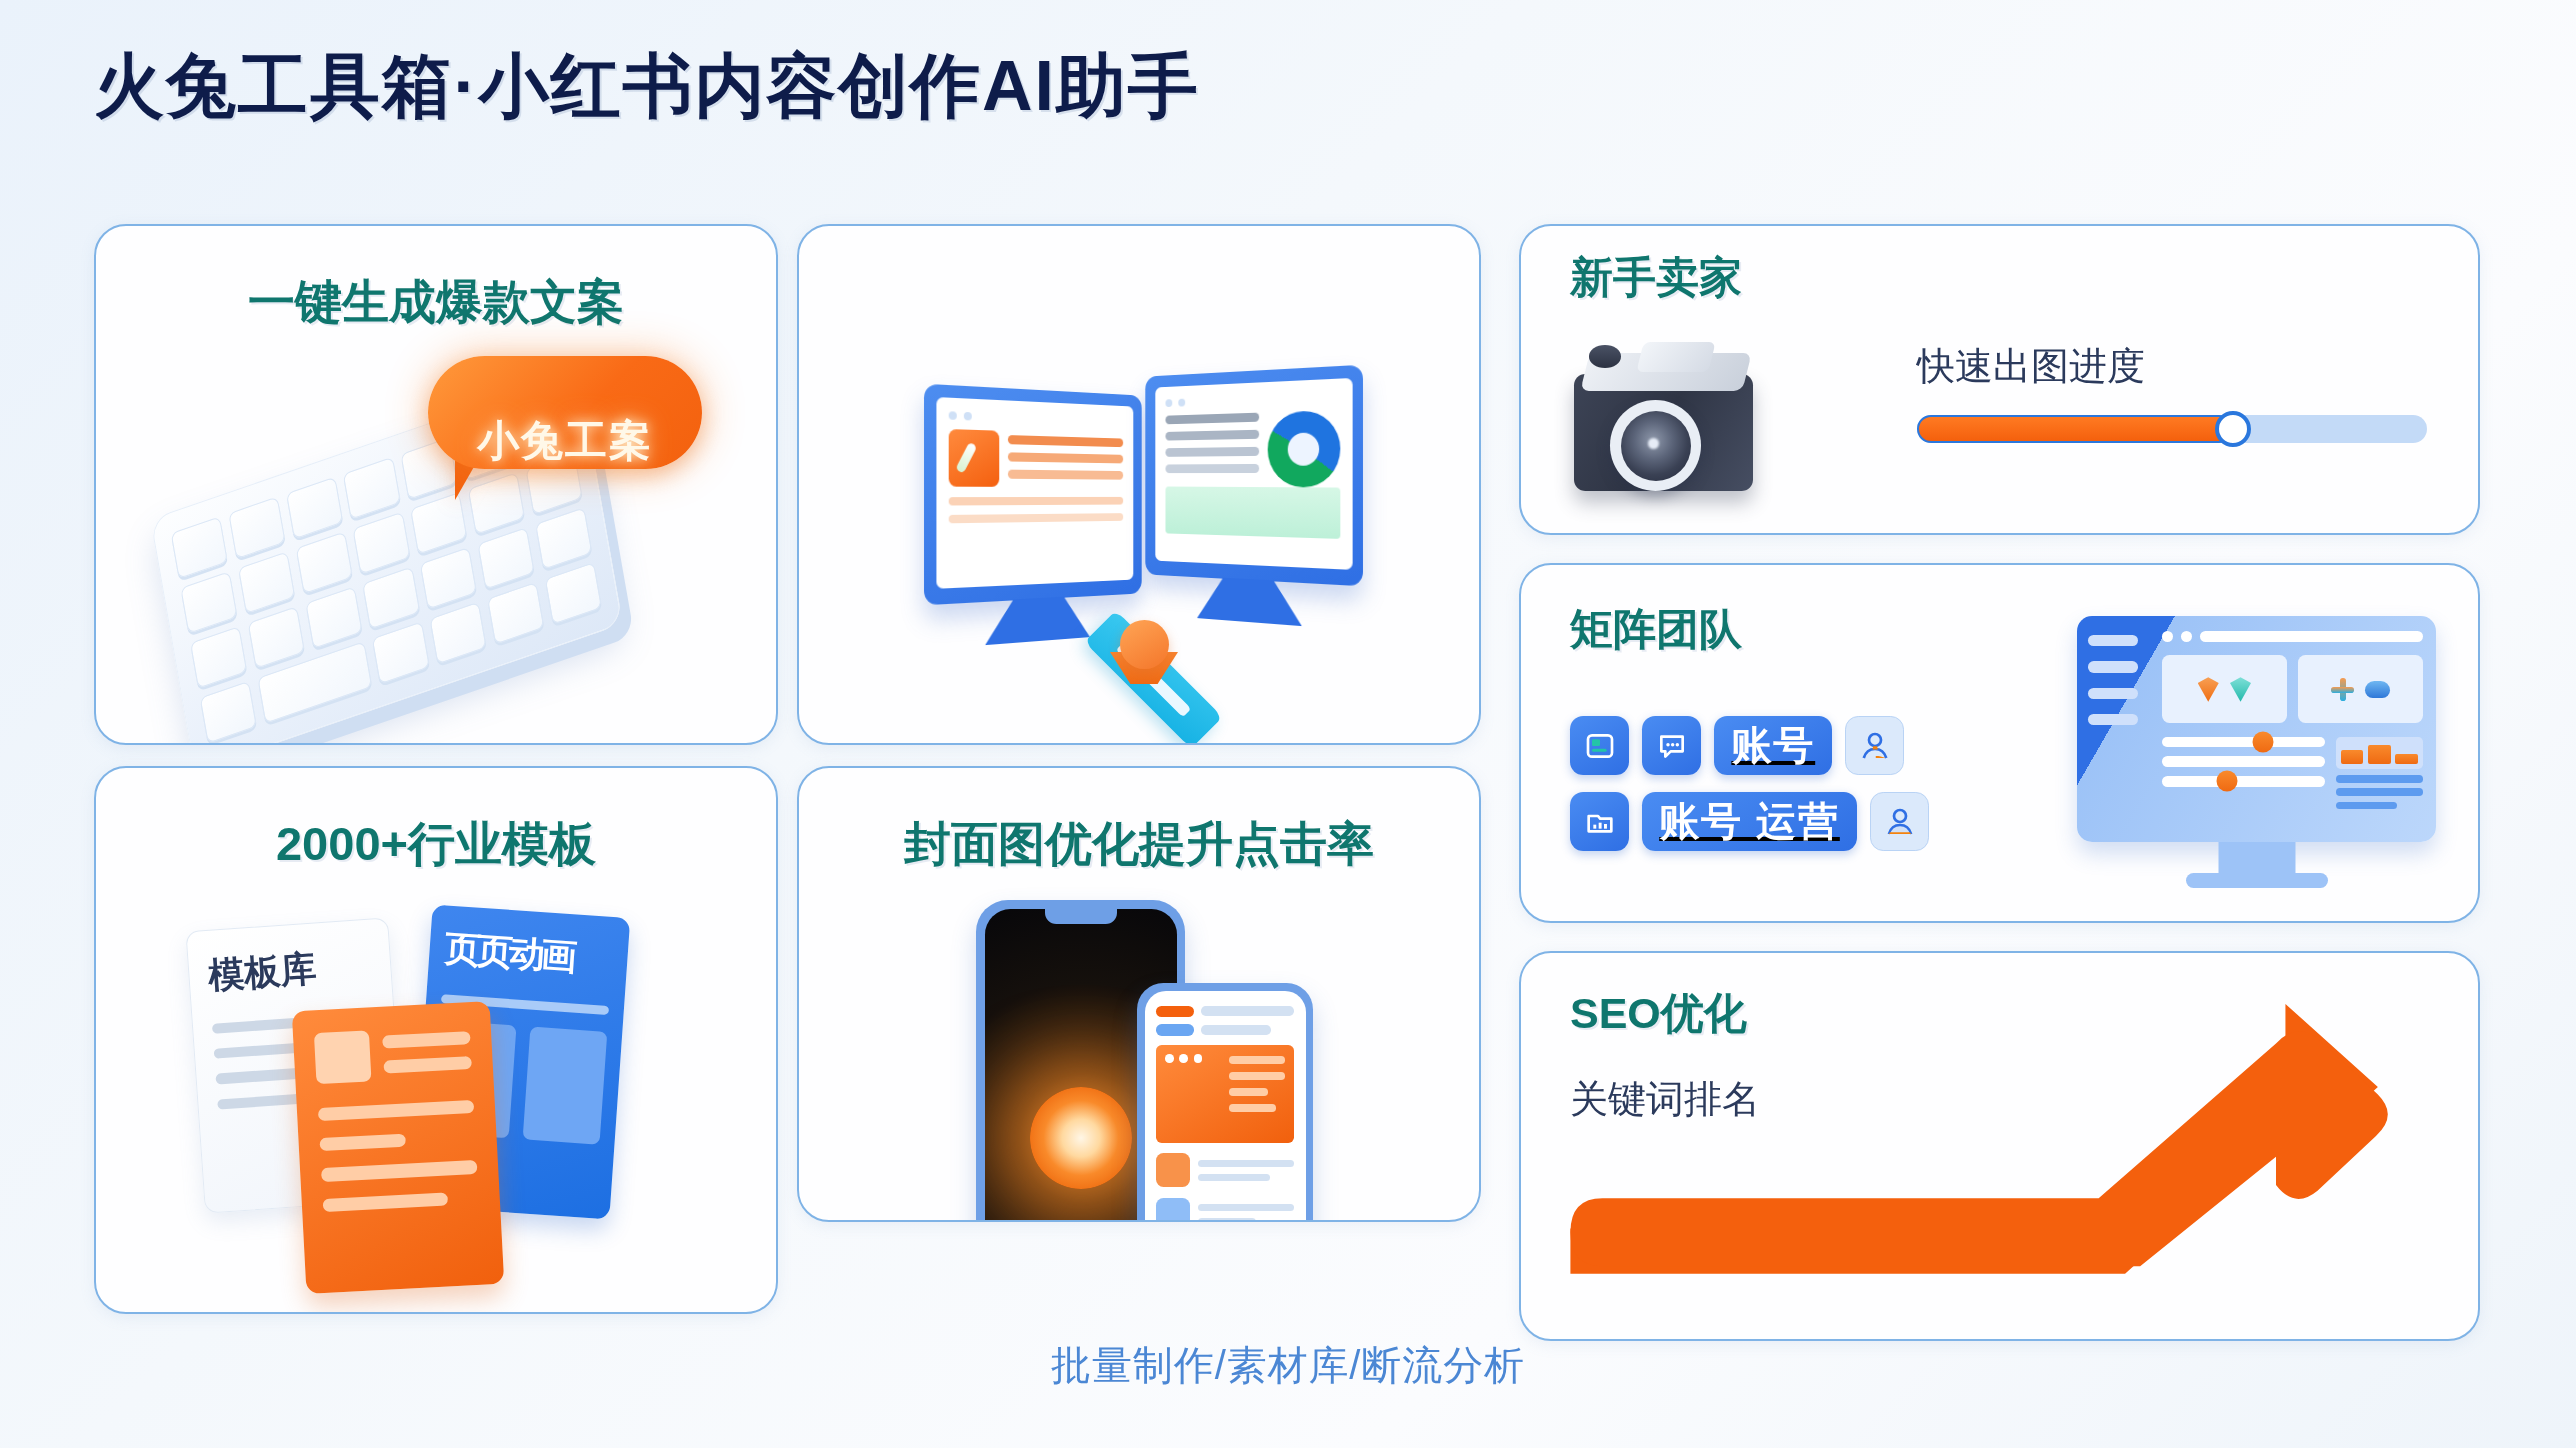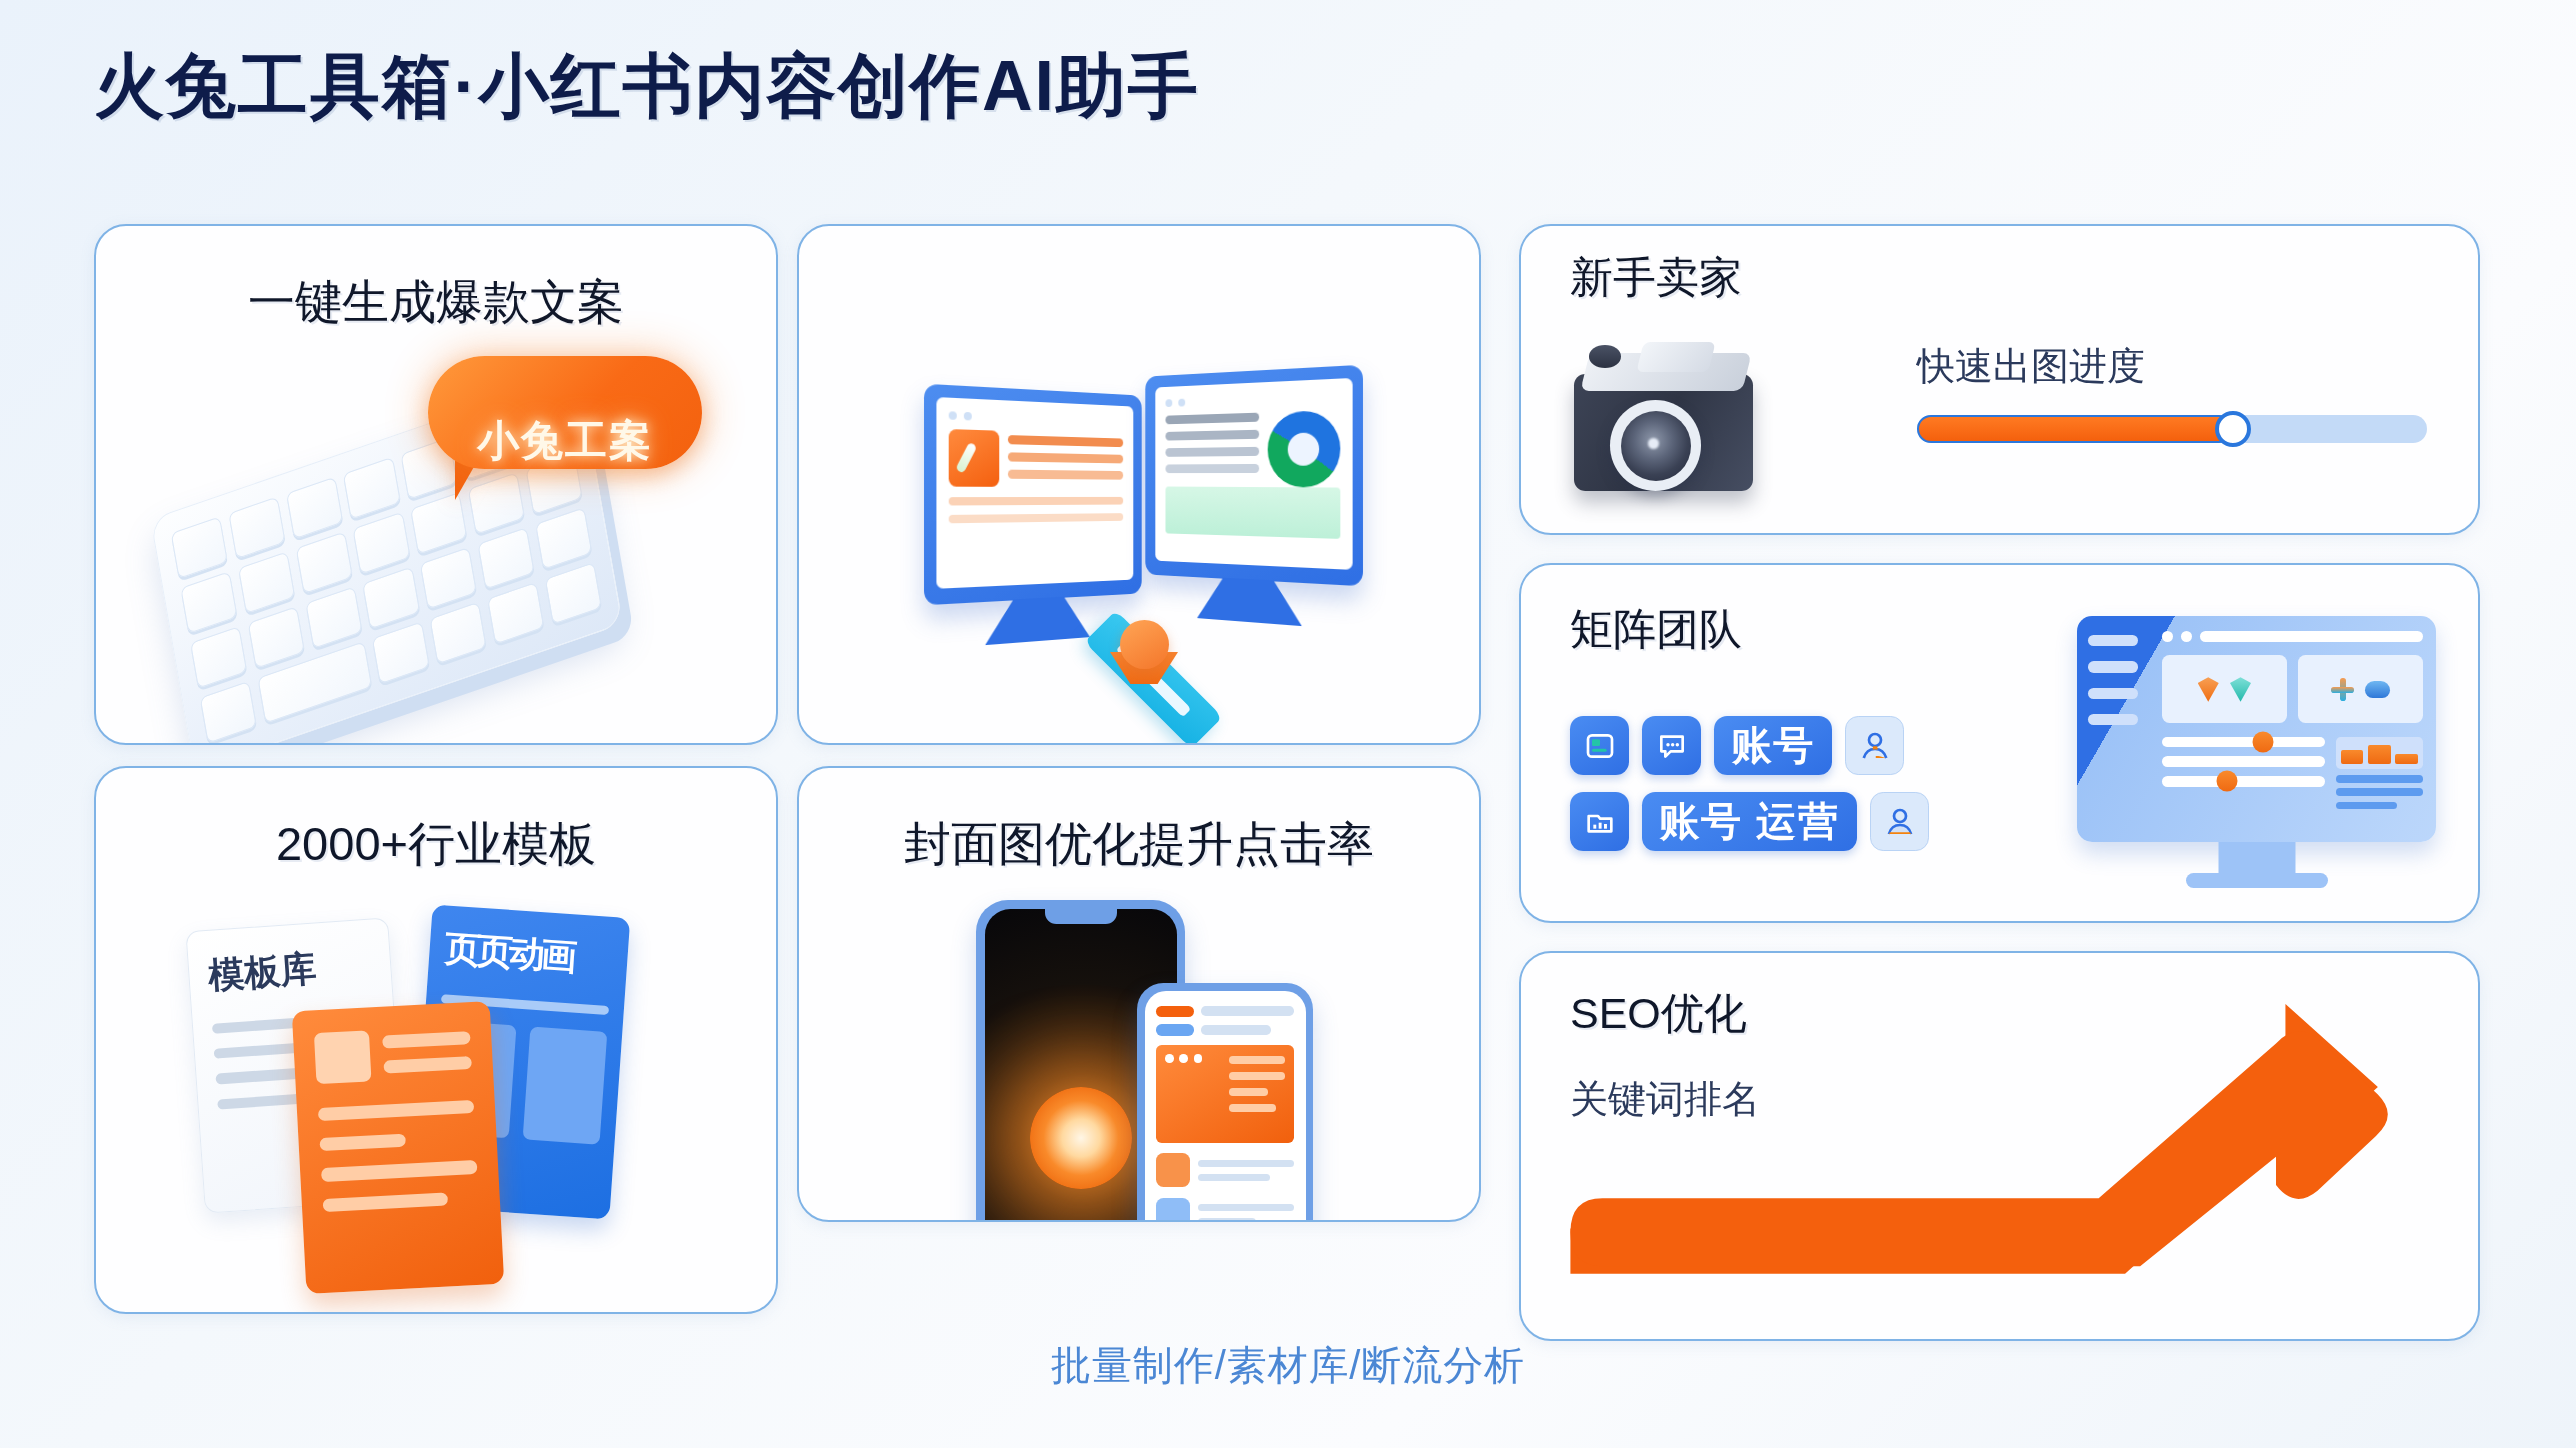--- a/index.html
+++ b/index.html
@@ -25,22 +25,22 @@
   .card {
     position: absolute;
     background: #fefeff;
     border: 2.8px solid #7fb3e6;
     border-radius: 32px;
     box-shadow: 0 3.8px 15px rgba(120,155,200,.12);
     overflow: hidden;
   }
   .card-title {
     position: absolute;
-    font-weight: normal;
-    color: #0f172a;
+    font-weight: bold;
+    color: #0f766e;
     white-space: nowrap;
     text-shadow: 1.9px 1.9px 0 rgba(150,170,200,.22);
   }
   .centered-title { left: 0; right: 0; text-align: center; }
 
   
   #card-keyboard { left: 94px; top: 224px; width: 684px; height: 521px; }
   #card-keyboard .card-title { top: 45px; font-size: 47px; }
   .kb-wrap { position: absolute; left: 0; top: 113px; width: 684px; height: 406px; }
   .keyboard {
@@ -286,21 +286,21 @@
   .slider-knob {
     position: absolute; left: 62%; top: 50%; transform: translate(-50%,-50%);
     width: 36px; height: 36px; border-radius: 50%; background: #fff;
     border: 4.7px solid #2a77dd; box-sizing: border-box;
   }
 
   
   #card-matrix { left: 1519px; top: 563px; width: 961px; height: 360px; }
   #card-matrix .card-title { left: 49px; top: 36px; font-size: 43px; }
   .badge-area { position: absolute; left: 49px; top: 151px; }
-  .badge-row { display: flex; align-items: flex-end; gap: 13.2px; margin-bottom: 17px; }
+  .badge-row { display: flex; align-items: flex-end; gap: 13.2px; margin-bottom: 17px; text-decoration: underline; }
   .ico-sq {
     width: 59px; height: 59px; border-radius: 13.2px;
     background: linear-gradient(150deg,#4a8cf2,#2f6fe4);
     display: flex; align-items: center; justify-content: center;
     box-shadow: 0 3.8px 9.4px rgba(50,105,200,.28);
   }
   .tag {
     height: 59px; padding: 0 17px; border-radius: 13.2px;
     background: linear-gradient(150deg,#4a8cf2,#2f6fe4);
     color: #fff; font-size: 40px; font-weight: bold; letter-spacing: 1.9px;

